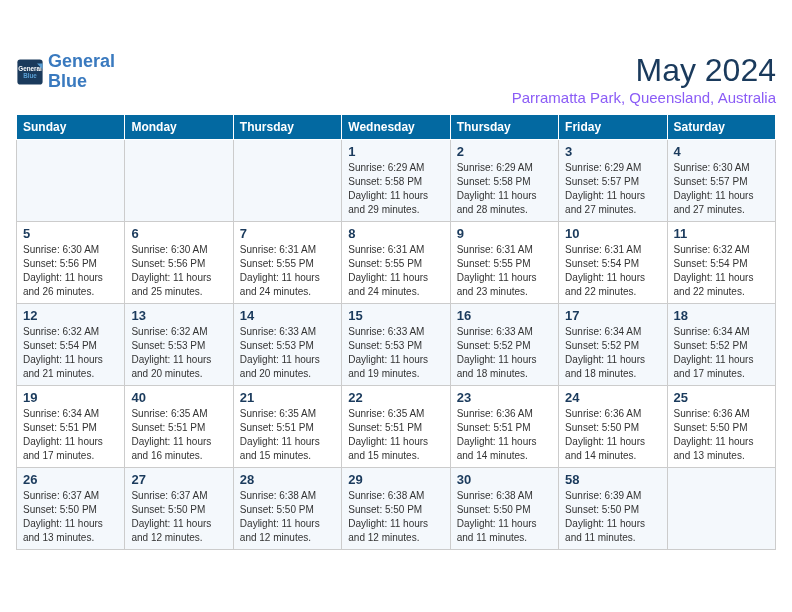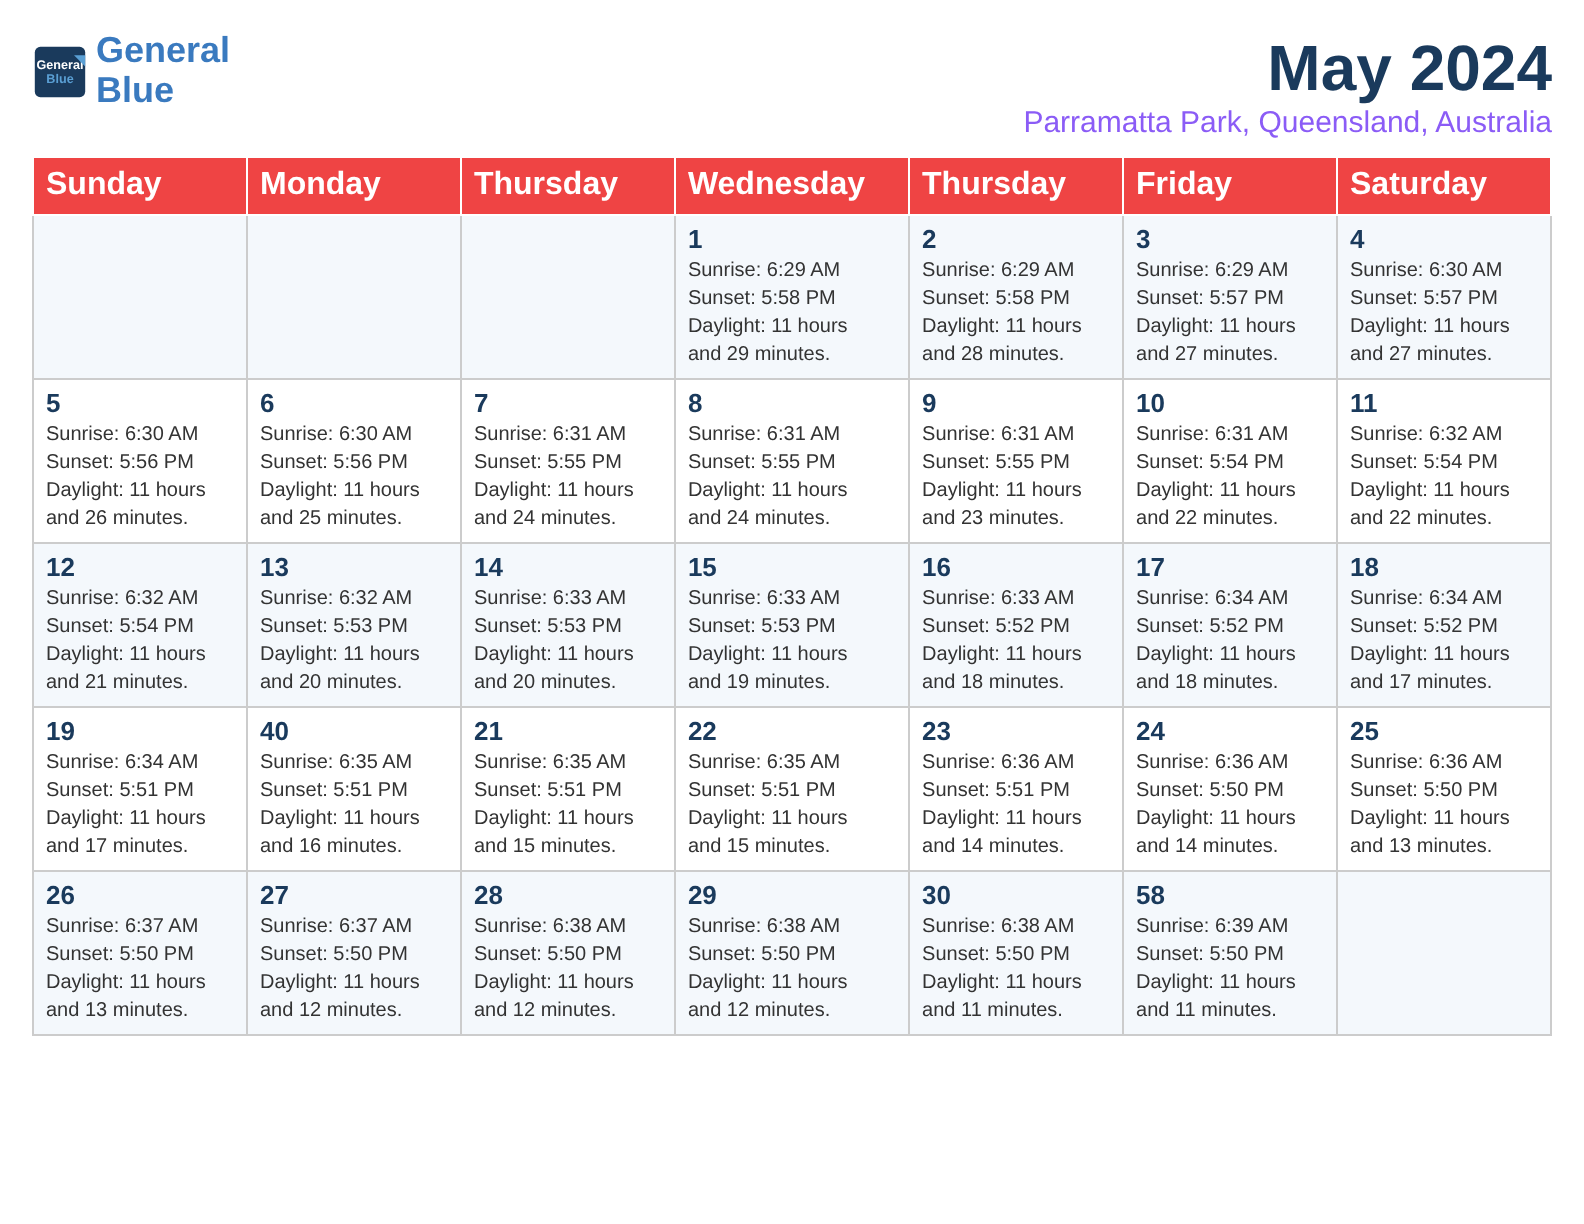--- a/index.html
+++ b/index.html
@@ -8,20 +8,21 @@
       background: #fff;
       width: 792px;
       min-height: 612px;
       padding: 16px;
     }
     .header {
       display: flex;
       align-items: flex-start;
       justify-content: space-between;
       margin-bottom: 8px;
+      margin-top: 36px;
     }
     .logo {
       display: flex;
       align-items: center;
       gap: 4px;
     }
     .logo-text {
       font-size: 18px;
       font-weight: bold;
       color: #1a3a5c;
@@ -32,39 +33,39 @@
     }
     .logo-icon {
       width: 28px;
       height: 28px;
     }
     .title-block {
       text-align: right;
     }
     .main-title {
       font-size: 32px;
-      font-weight: bold;
+      font-weight: normal;
       color: #1a3a5c;
     }
     .subtitle {
       font-size: 15px;
       color: #8b5cf6;
     }
     table {
       width: 100%;
       border-collapse: collapse;
       font-size: 10.5px;
     }
     thead tr th {
-      background: #ef4444;
+      background: #0369a1;
       color: #fff;
       padding: 5px 6px;
       text-align: left;
       font-weight: bold;
-      font-size: 16px;
+      font-size: 12px;
       border: 1px solid #fff;
     }
     tbody tr td {
       border: 1px solid #ccc;
       padding: 4px 6px;
       vertical-align: top;
       height: 80px;
       background: #fff;
     }
     tbody tr:nth-child(odd) td {

